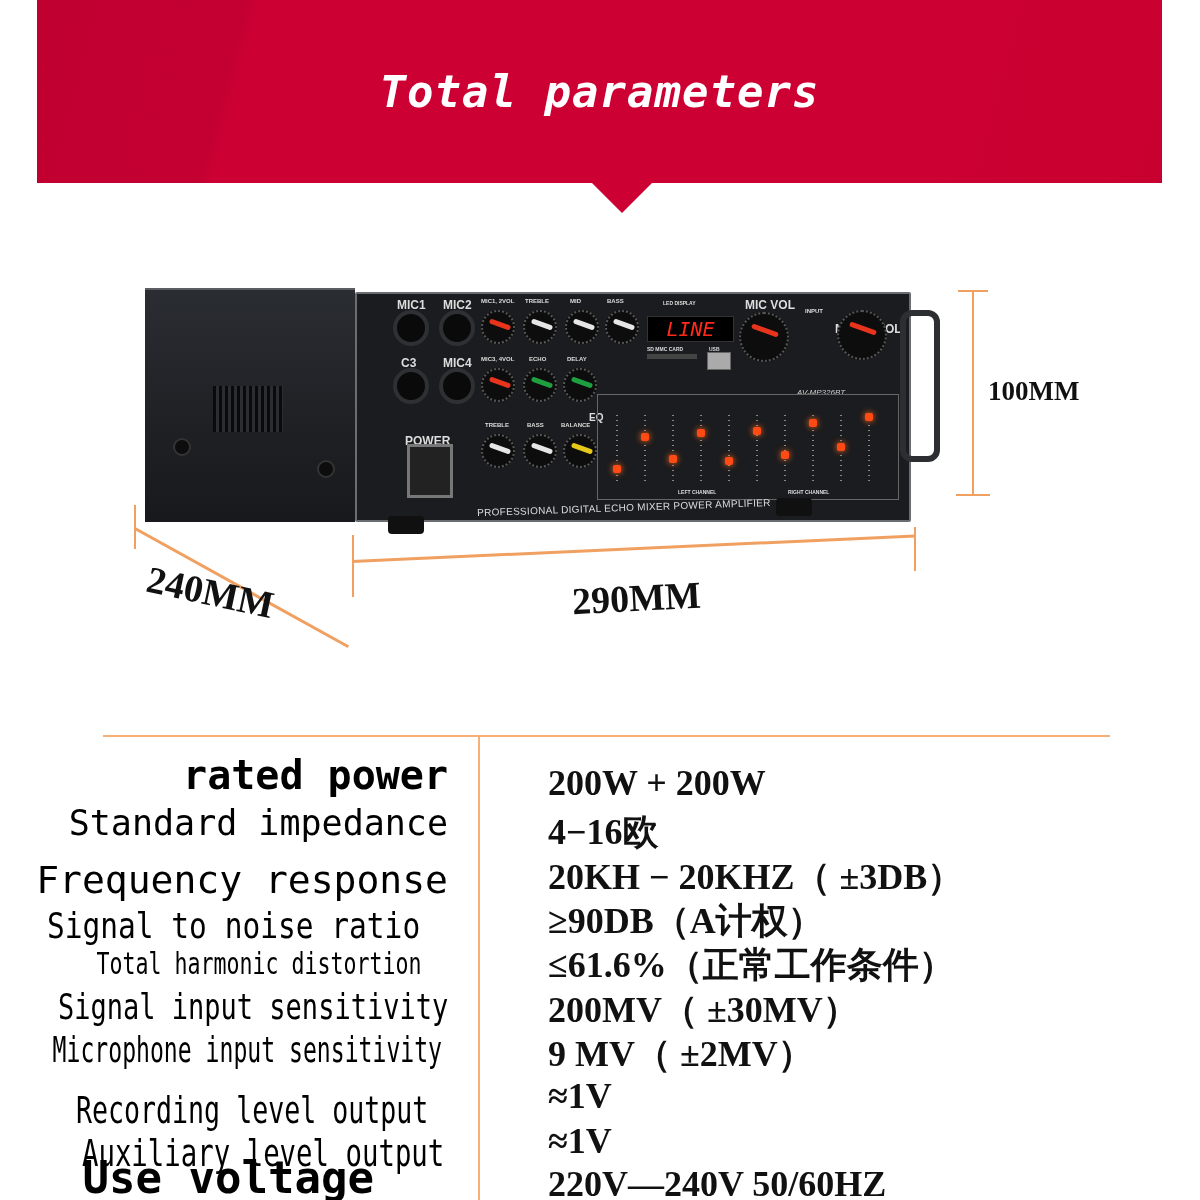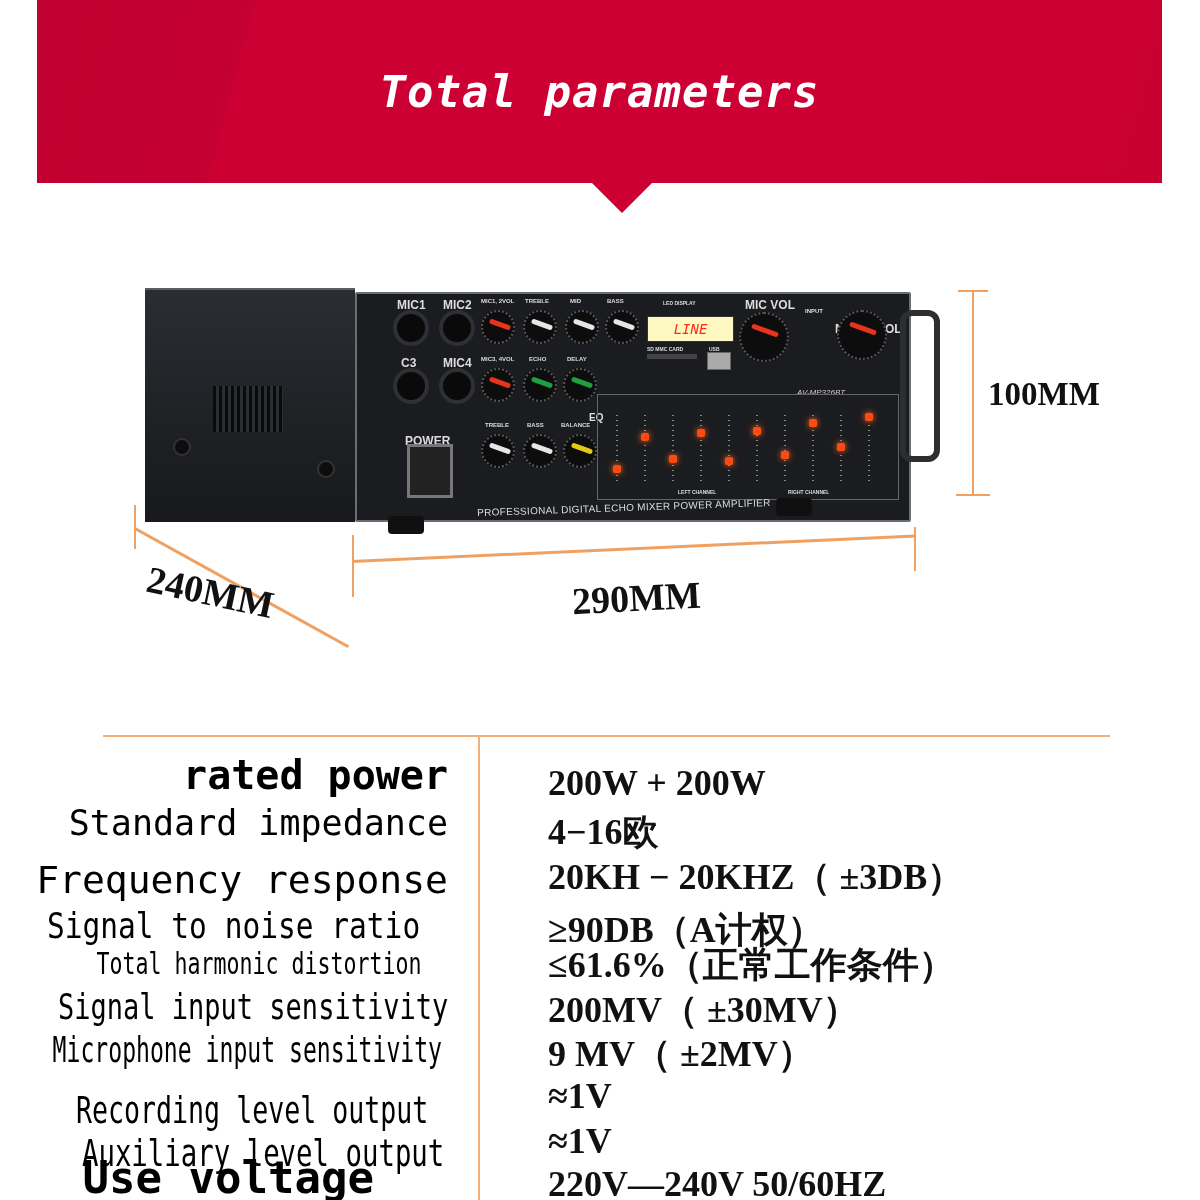--- a/index.html
+++ b/index.html
@@ -41,22 +41,22 @@
   .amp-handle {
     position: absolute; width: 28px; height: 140px; border: 6px solid #2c2e32; border-radius: 12px;
     background: transparent;
   }
   .amp-foot { position: absolute; width: 36px; height: 18px; background: #101010; border-radius: 4px; }
   .panel-label { position: absolute; color: #dddddd; font-size: 12px; font-family: "Liberation Sans", sans-serif; font-weight: bold; }
   .jack { position: absolute; width: 28px; height: 28px; border-radius: 50%; background: #0a0a0a; border: 4px solid #2e3034; }
   .knob { position: absolute; width: 30px; height: 30px; border-radius: 50%; background: #0d0d0d; border: 2px dotted #555; }
   .knob-ptr { position: absolute; left: 6px; top: 10px; width: 22px; height: 5px; border-radius: 3px; transform: rotate(20deg); }
   .big-knob { position: absolute; width: 46px; height: 46px; border-radius: 50%; background: #0d0d0d; border: 2px dotted #555; }
-  .display { position: absolute; left: 290px; top: 22px; width: 85px; height: 24px; background: #fef9c3; border: 1px solid #333;
-    color: #ff2a1a; font-family: "DejaVu Sans Mono", monospace; font-size: 14px; text-align: center; line-height: 24px; font-style: italic; }
+  .display { position: absolute; left: 290px; top: 22px; width: 85px; height: 24px; background: #000000; border: 1px solid #333;
+    color: #ff2a1a; font-family: "DejaVu Sans Mono", monospace; font-size: 20px; text-align: center; line-height: 24px; font-style: italic; }
   .eq-box { position: absolute; left: 240px; top: 100px; width: 300px; height: 104px; border: 1px solid #666; }
   .eq-slider { position: absolute; width: 2px; height: 70px; background: repeating-linear-gradient(180deg, #888 0 1px, transparent 1px 5px); top: 20px; }
   .eq-led { position: absolute; width: 8px; height: 8px; border-radius: 2px; background: #ff4a14; box-shadow: 0 0 6px #ff6a20; }
   .power-sw { position: absolute; left: 50px; top: 170px; width: 40px; height: 48px; background: #222; border: 3px solid #777; }
   .front-caption { position: absolute; left: 120px; top: 208px; color: #dddddd; font-size: 10px;
     font-family: "Liberation Sans", sans-serif; transform: rotate(-2deg); letter-spacing: 0.3px; }
   .model-label { position: absolute; left: 440px; top: 94px; color: #cccccc; font-size: 8px; font-family: "Liberation Sans", sans-serif; font-style: italic; }
 
   
   .dim-line { position: absolute; background: #f0a060; }
@@ -196,21 +196,21 @@
   </div>
 
   <div class="amp-handle" style="left:760px; top:30px;"></div>
   <div class="amp-foot" style="left:248px; top:236px;"></div>
   <div class="amp-foot" style="left:636px; top:218px;"></div>
 </div>
 
 <div class="dim-line" style="left:958px; top:290px; width:30px; height:2px;"></div>
 <div class="dim-line" style="left:972px; top:290px; width:2px; height:206px;"></div>
 <div class="dim-line" style="left:956px; top:494px; width:34px; height:2px;"></div>
-<div class="dim-text" style="left:988px; top:376px; font-size:33px;">100MM</div>
+<div class="dim-text" style="left:988px; top:376px; font-size:27px;">100MM</div>
 
 <div class="dim-line" style="left:352px; top:560px; width:564px; height:3px; transform:rotate(-2.6deg); transform-origin:left center;"></div>
 <div class="dim-line" style="left:352px; top:535px; width:2px; height:62px;"></div>
 <div class="dim-line" style="left:914px; top:527px; width:2px; height:44px;"></div>
 <div class="dim-text" style="left:572px; top:576px; font-size:38px; transform:rotate(-3deg);">290MM</div>
 
 <div class="dim-line" style="left:135px; top:527px; width:244px; height:3px; transform:rotate(29deg); transform-origin:left center;"></div>
 <div class="dim-line" style="left:134px; top:505px; width:2px; height:44px;"></div>
 <div class="dim-text" style="left:146px; top:570px; font-size:38px; transform:rotate(12deg);">240MM</div>
 
@@ -224,19 +224,19 @@
 <div class="spec-label" style="top:946px; font-size:30px; font-style:normal; transform:scaleX(0.72); right:778px;">Total harmonic distortion</div>
 <div class="spec-label" style="top:986px; font-size:36px; font-style:normal; transform:scaleX(0.75); right:752px;">Signal input sensitivity</div>
 <div class="spec-label" style="top:1030px; font-size:35px; font-style:normal; transform:scaleX(0.66); right:758px;">Microphone input sensitivity</div>
 <div class="spec-label" style="top:1088px; font-size:38px; font-style:normal; transform:scaleX(0.7); right:772px;">Recording level output</div>
 <div class="spec-label" style="top:1131px; font-size:38px; font-style:normal; transform:scaleX(0.72); right:756px;">Auxiliary level output</div>
 <div class="spec-label" style="top:1152px; font-size:44px; font-weight:bold; right:826px;">Use voltage</div>
 
 <div class="spec-value" style="top:762px; font-size:36px;">200W + 200W</div>
 <div class="spec-value" style="top:808px; font-size:36px;">4−16欧</div>
 <div class="spec-value" style="top:853px; font-size:36px;">20KH − 20KHZ（ ±3DB）</div>
-<div class="spec-value" style="top:897px; font-size:36px;margin-top:9px;">≥90DB（A计权）</div>
+<div class="spec-value" style="top:897px; font-size:36px;">≥90DB（A计权）</div>
 <div class="spec-value" style="top:941px; font-size:36px;">≤61.6%（正常工作条件）</div>
 <div class="spec-value" style="top:986px; font-size:36px;">200MV（ ±30MV）</div>
 <div class="spec-value" style="top:1030px; font-size:36px;">9 MV（ ±2MV）</div>
 <div class="spec-value" style="top:1075px; font-size:36px;">≈1V</div>
 <div class="spec-value" style="top:1120px; font-size:36px;">≈1V</div>
 <div class="spec-value" style="top:1163px; font-size:36px;">220V—240V 50/60HZ</div>
 
 </body></html>

